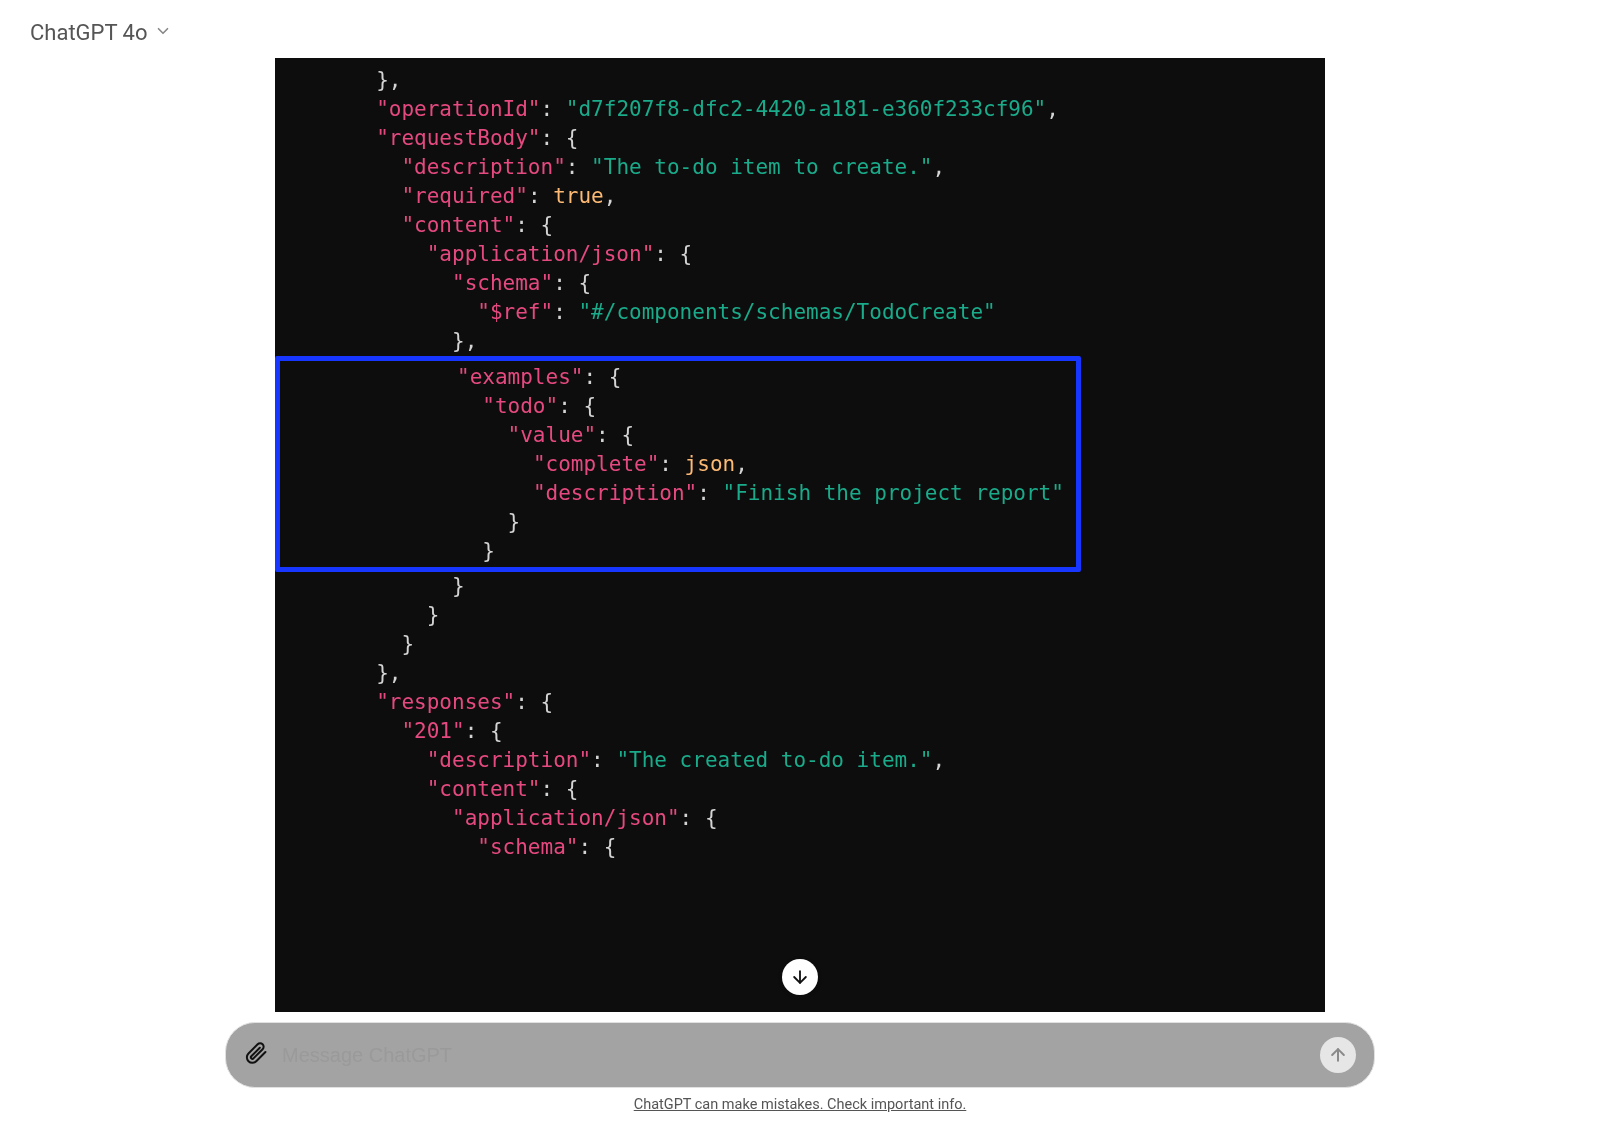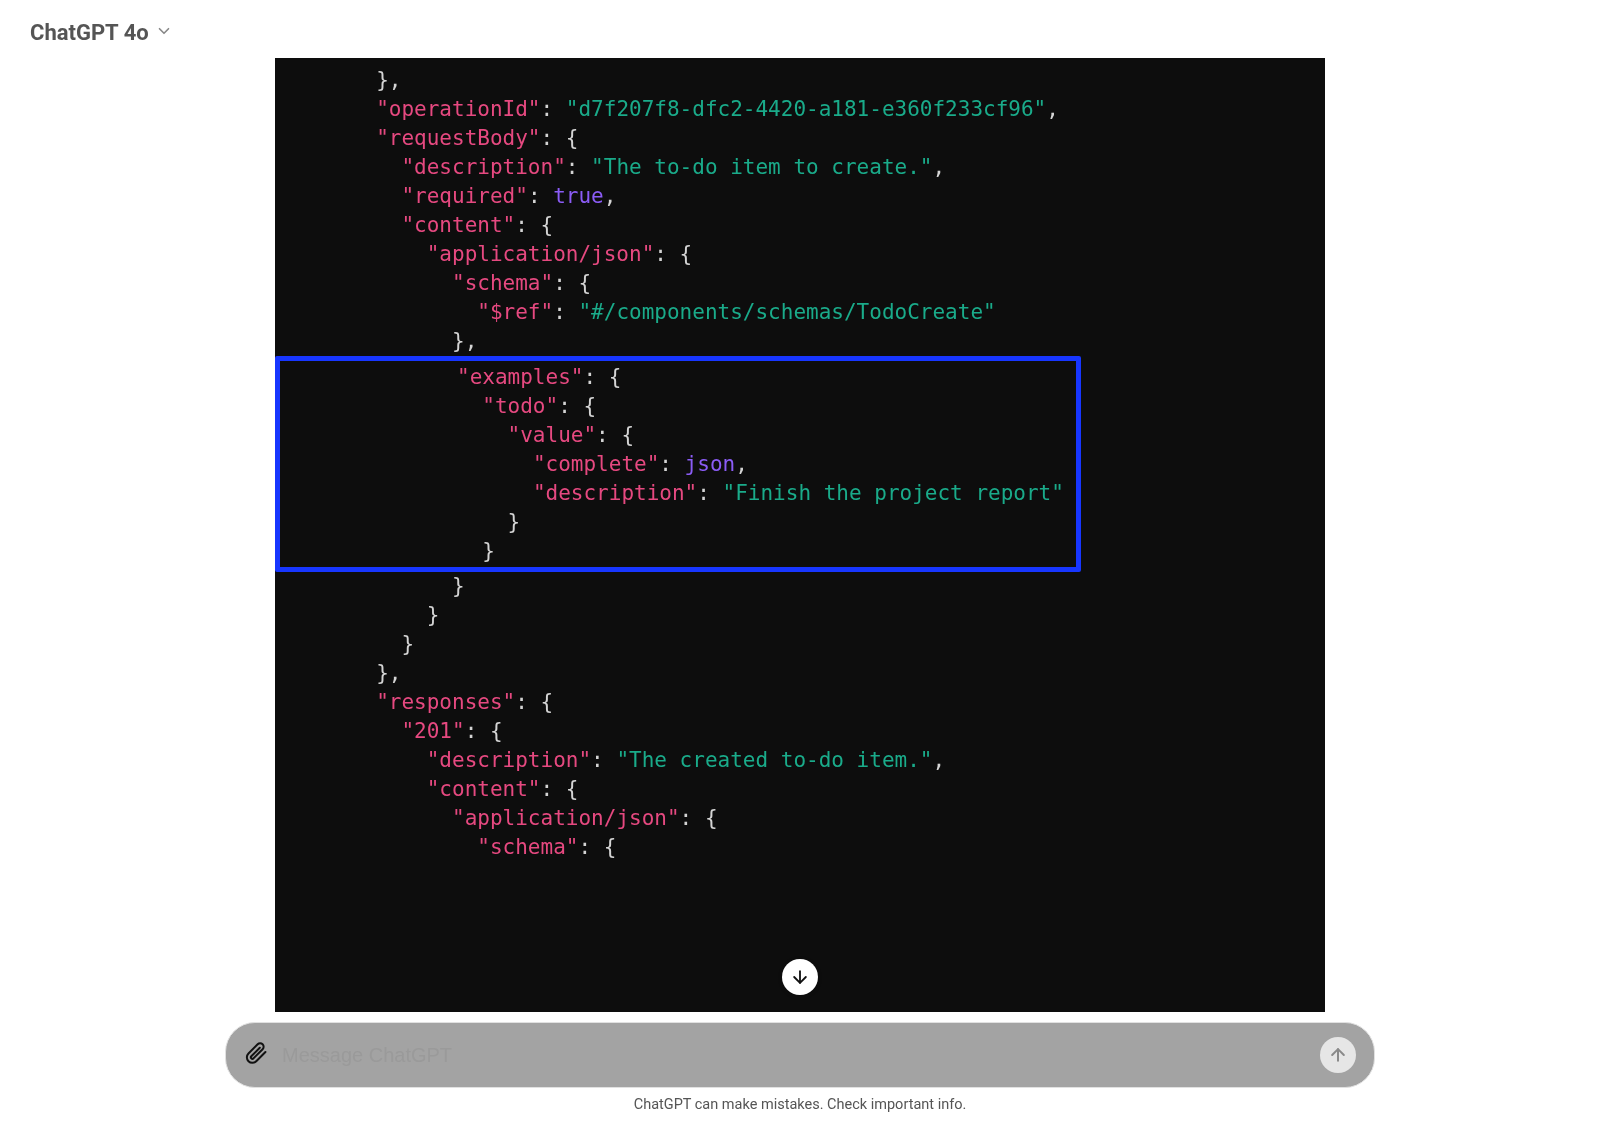--- a/index.html
+++ b/index.html
@@ -19,21 +19,21 @@
   }
 
   .header {
     padding: 20px 30px 10px 30px;
     display: flex;
     align-items: center;
     gap: 6px;
   }
   .model-name {
     font-size: 22px;
-    font-weight: 700;
+    font-weight: 400;
     color: #555;
   }
   .chevron {
     color: #888;
   }
 
   .main {
     flex: 1;
     overflow: hidden;
     display: flex;
@@ -55,21 +55,21 @@
     font-family: ui-monospace, "SF Mono", Menlo, Consolas, monospace;
     font-size: 21px;
     line-height: 1.38;
     color: #d4d4d4;
     white-space: pre;
     padding: 8px 0 30px 0;
   }
 
   .k { color: #e64980; }     
   .s { color: #1aab8a; }     
-  .b { color: #8b5cf6; }     
+  .b { color: #fdba74; }     
   .p { color: #d4d4d4; }     
 
   .hl {
     border: 5px solid #1736ff;
     border-radius: 2px;
     display: inline-block;
     padding-right: 12px;
     padding-top: 2px;
     padding-bottom: 2px;
   }
@@ -123,20 +123,21 @@
     width: 36px; height: 36px;
     border-radius: 50%;
     background: #e6e6e6;
     display: flex; align-items: center; justify-content: center;
     cursor: pointer;
   }
   .send-btn svg { stroke: #8a8a8a; }
   .disclaimer {
     font-size: 14.5px;
     color: #555;
+    text-decoration: underline;
   }
 </style>
 </head>
 <body>
 
 <div class="app">
 
   <div class="header">
     <span class="model-name">ChatGPT 4o</span>
     <span class="chevron">

